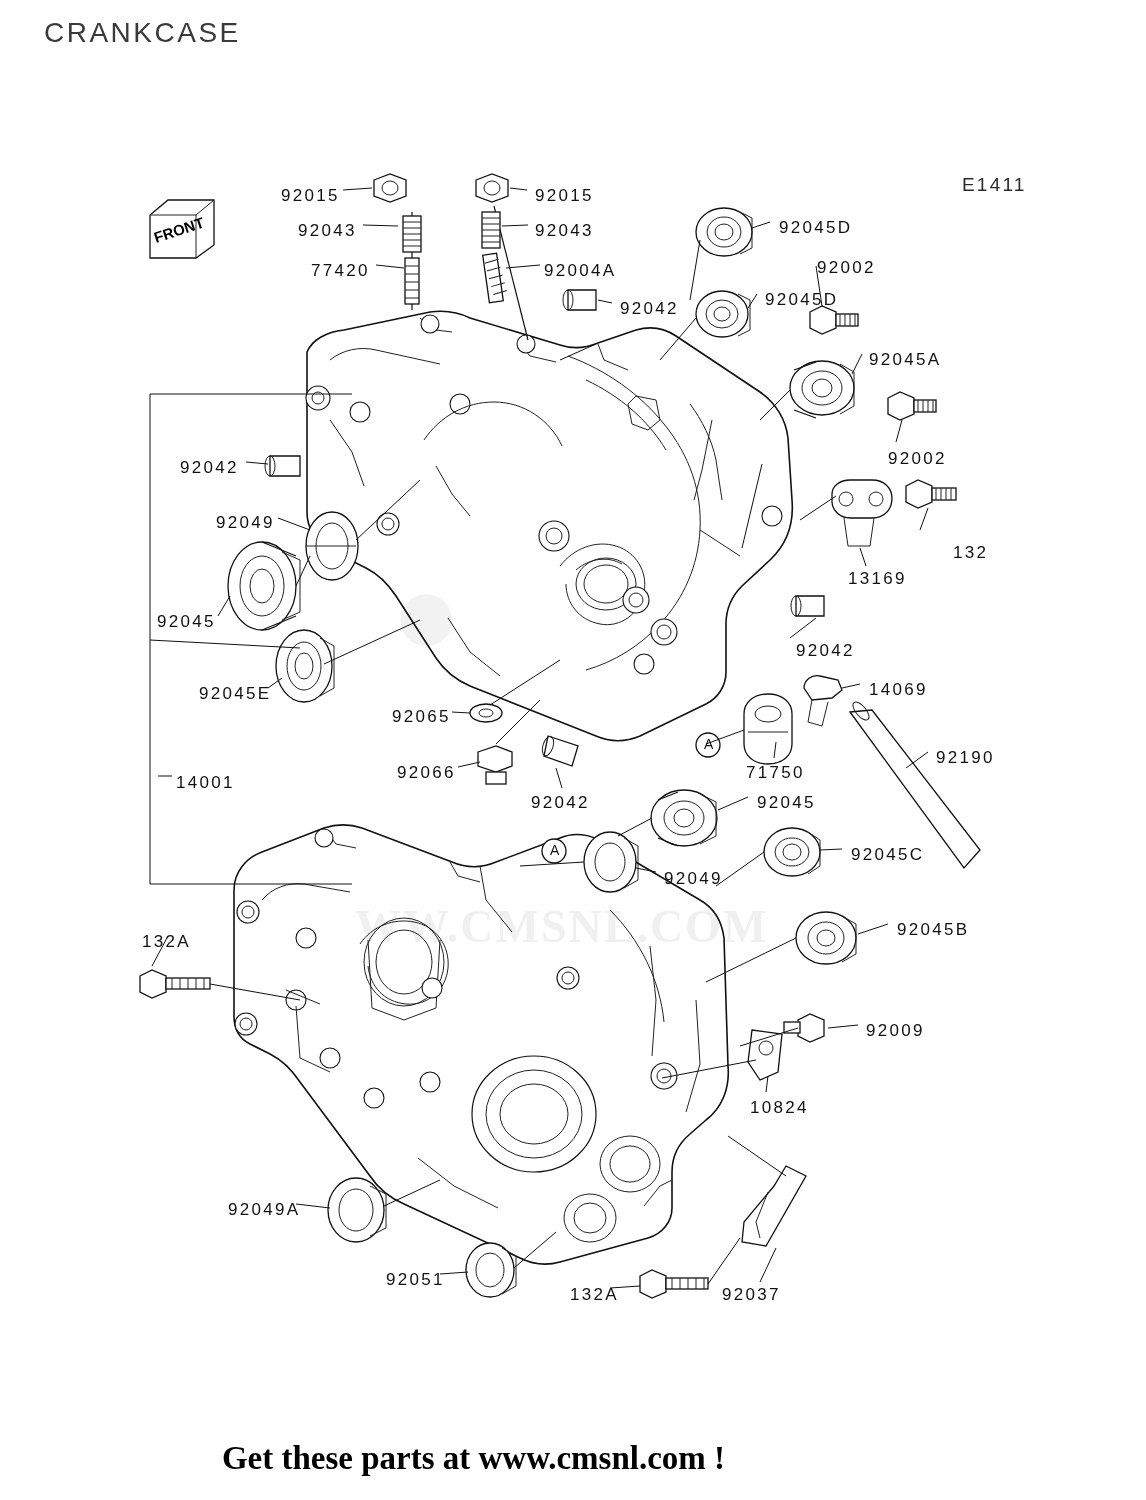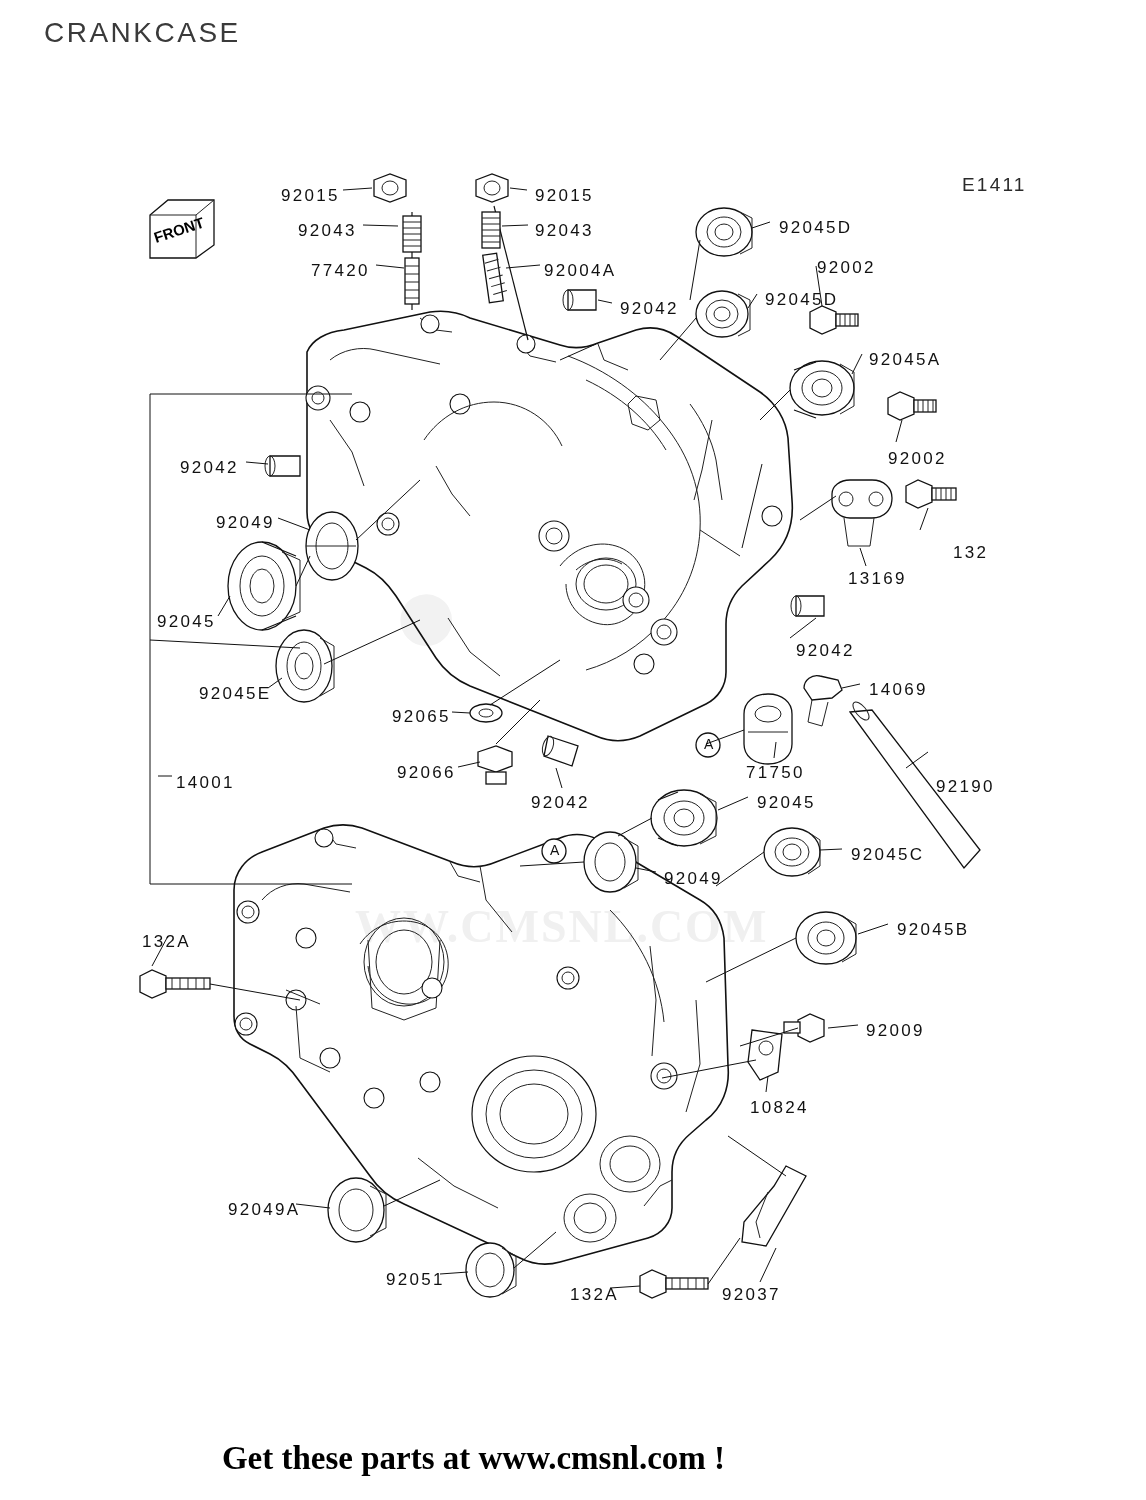--- a/index.html
+++ b/index.html
@@ -481,21 +481,21 @@
       <div class="label" style="left: 848px; top: 569px;">13169</div>
       <div class="label" style="left: 180px; top: 458px;">92042</div>
       <div class="label" style="left: 216px; top: 513px;">92049</div>
       <div class="label" style="left: 157px; top: 612px;">92045</div>
       <div class="label" style="left: 199px; top: 684px;">92045E</div>
       <div class="label" style="left: 392px; top: 707px;">92065</div>
       <div class="label" style="left: 397px; top: 763px;">92066</div>
       <div class="label" style="left: 531px; top: 793px;">92042</div>
       <div class="label" style="left: 796px; top: 641px;">92042</div>
       <div class="label" style="left: 869px; top: 680px;">14069</div>
-      <div class="label" style="left: 936px; top: 748px; margin-top: 29px;">92190</div>
+      <div class="label" style="left: 936px; top: 748px;">92190</div>
       <div class="label" style="left: 746px; top: 763px;">71750</div>
       <div class="label" style="left: 757px; top: 793px;">92045</div>
       <div class="label" style="left: 851px; top: 845px;">92045C</div>
       <div class="label" style="left: 664px; top: 869px;">92049</div>
       <div class="label" style="left: 176px; top: 773px;">14001</div>
       <div class="label" style="left: 897px; top: 920px;">92045B</div>
       <div class="label" style="left: 142px; top: 932px;">132A</div>
       <div class="label" style="left: 866px; top: 1021px;">92009</div>
       <div class="label" style="left: 750px; top: 1098px;">10824</div>
       <div class="label" style="left: 228px; top: 1200px;">92049A</div>

